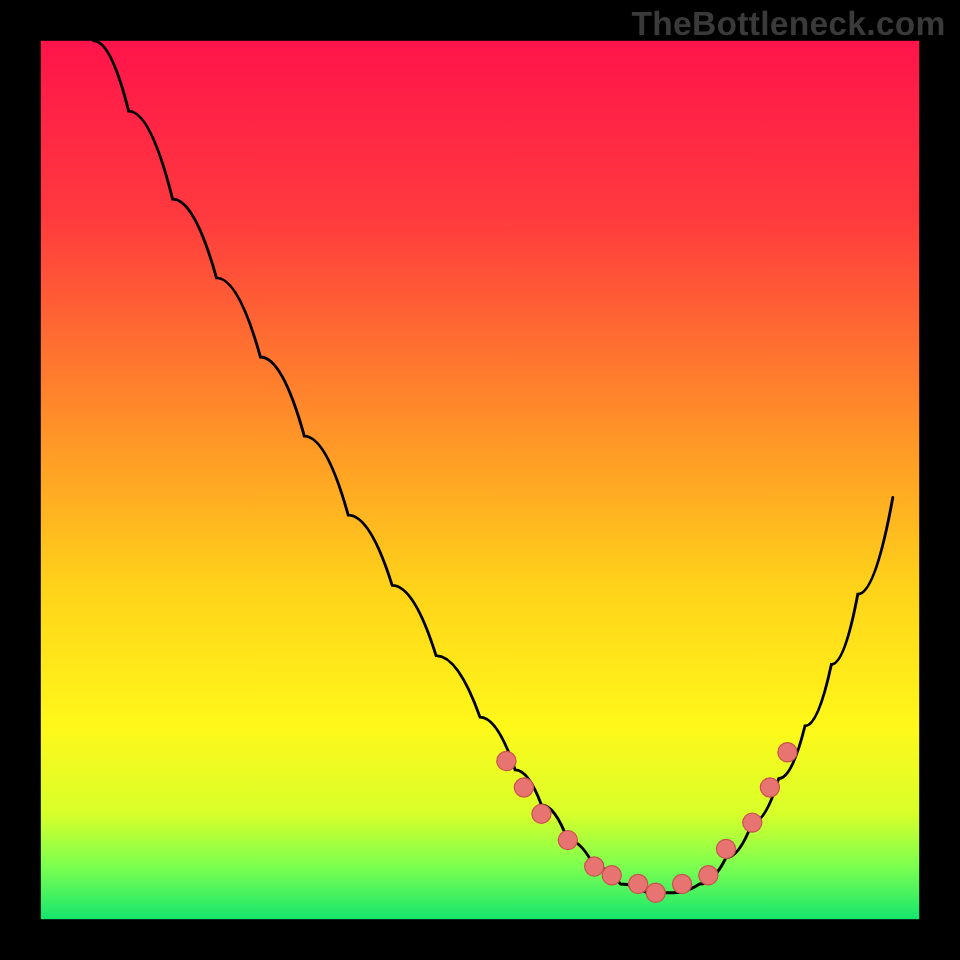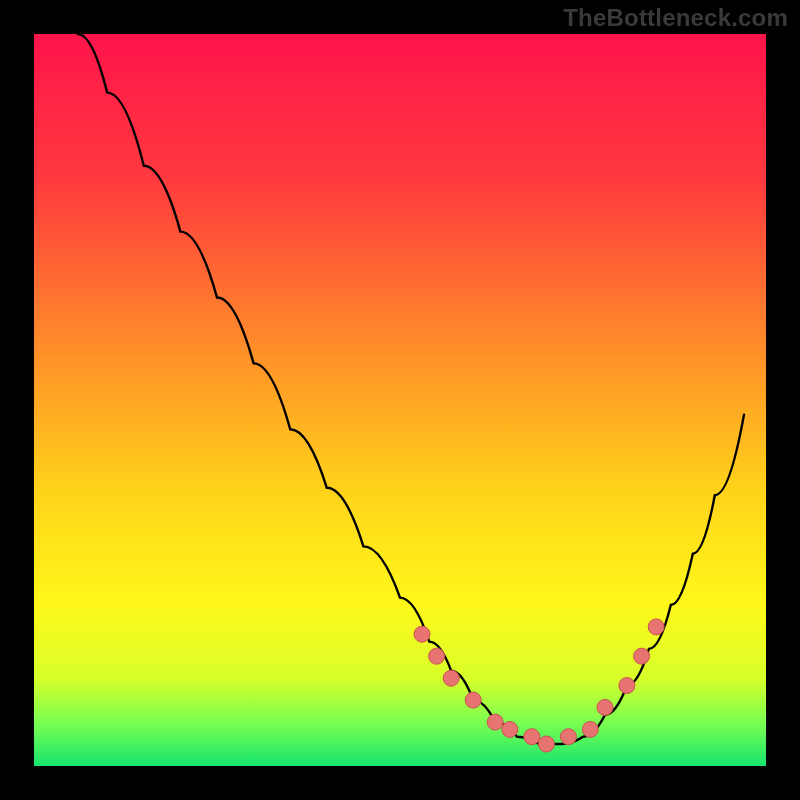--- a/index.html
+++ b/index.html
@@ -15,21 +15,21 @@
     width: 800px;
     height: 800px;
     background: #000;
   }
   .watermark {
     position: absolute;
     top: 4px;
     right: 12px;
     font-family: Arial, Helvetica, sans-serif;
     font-weight: bold;
-    font-size: 24px;
+    font-size: 28px;
     color: #3a3a3a;
     letter-spacing: 0.2px;
     user-select: none;
   }
   svg {
     position: absolute;
     left: 0;
     top: 0;
     display: block;
   }

